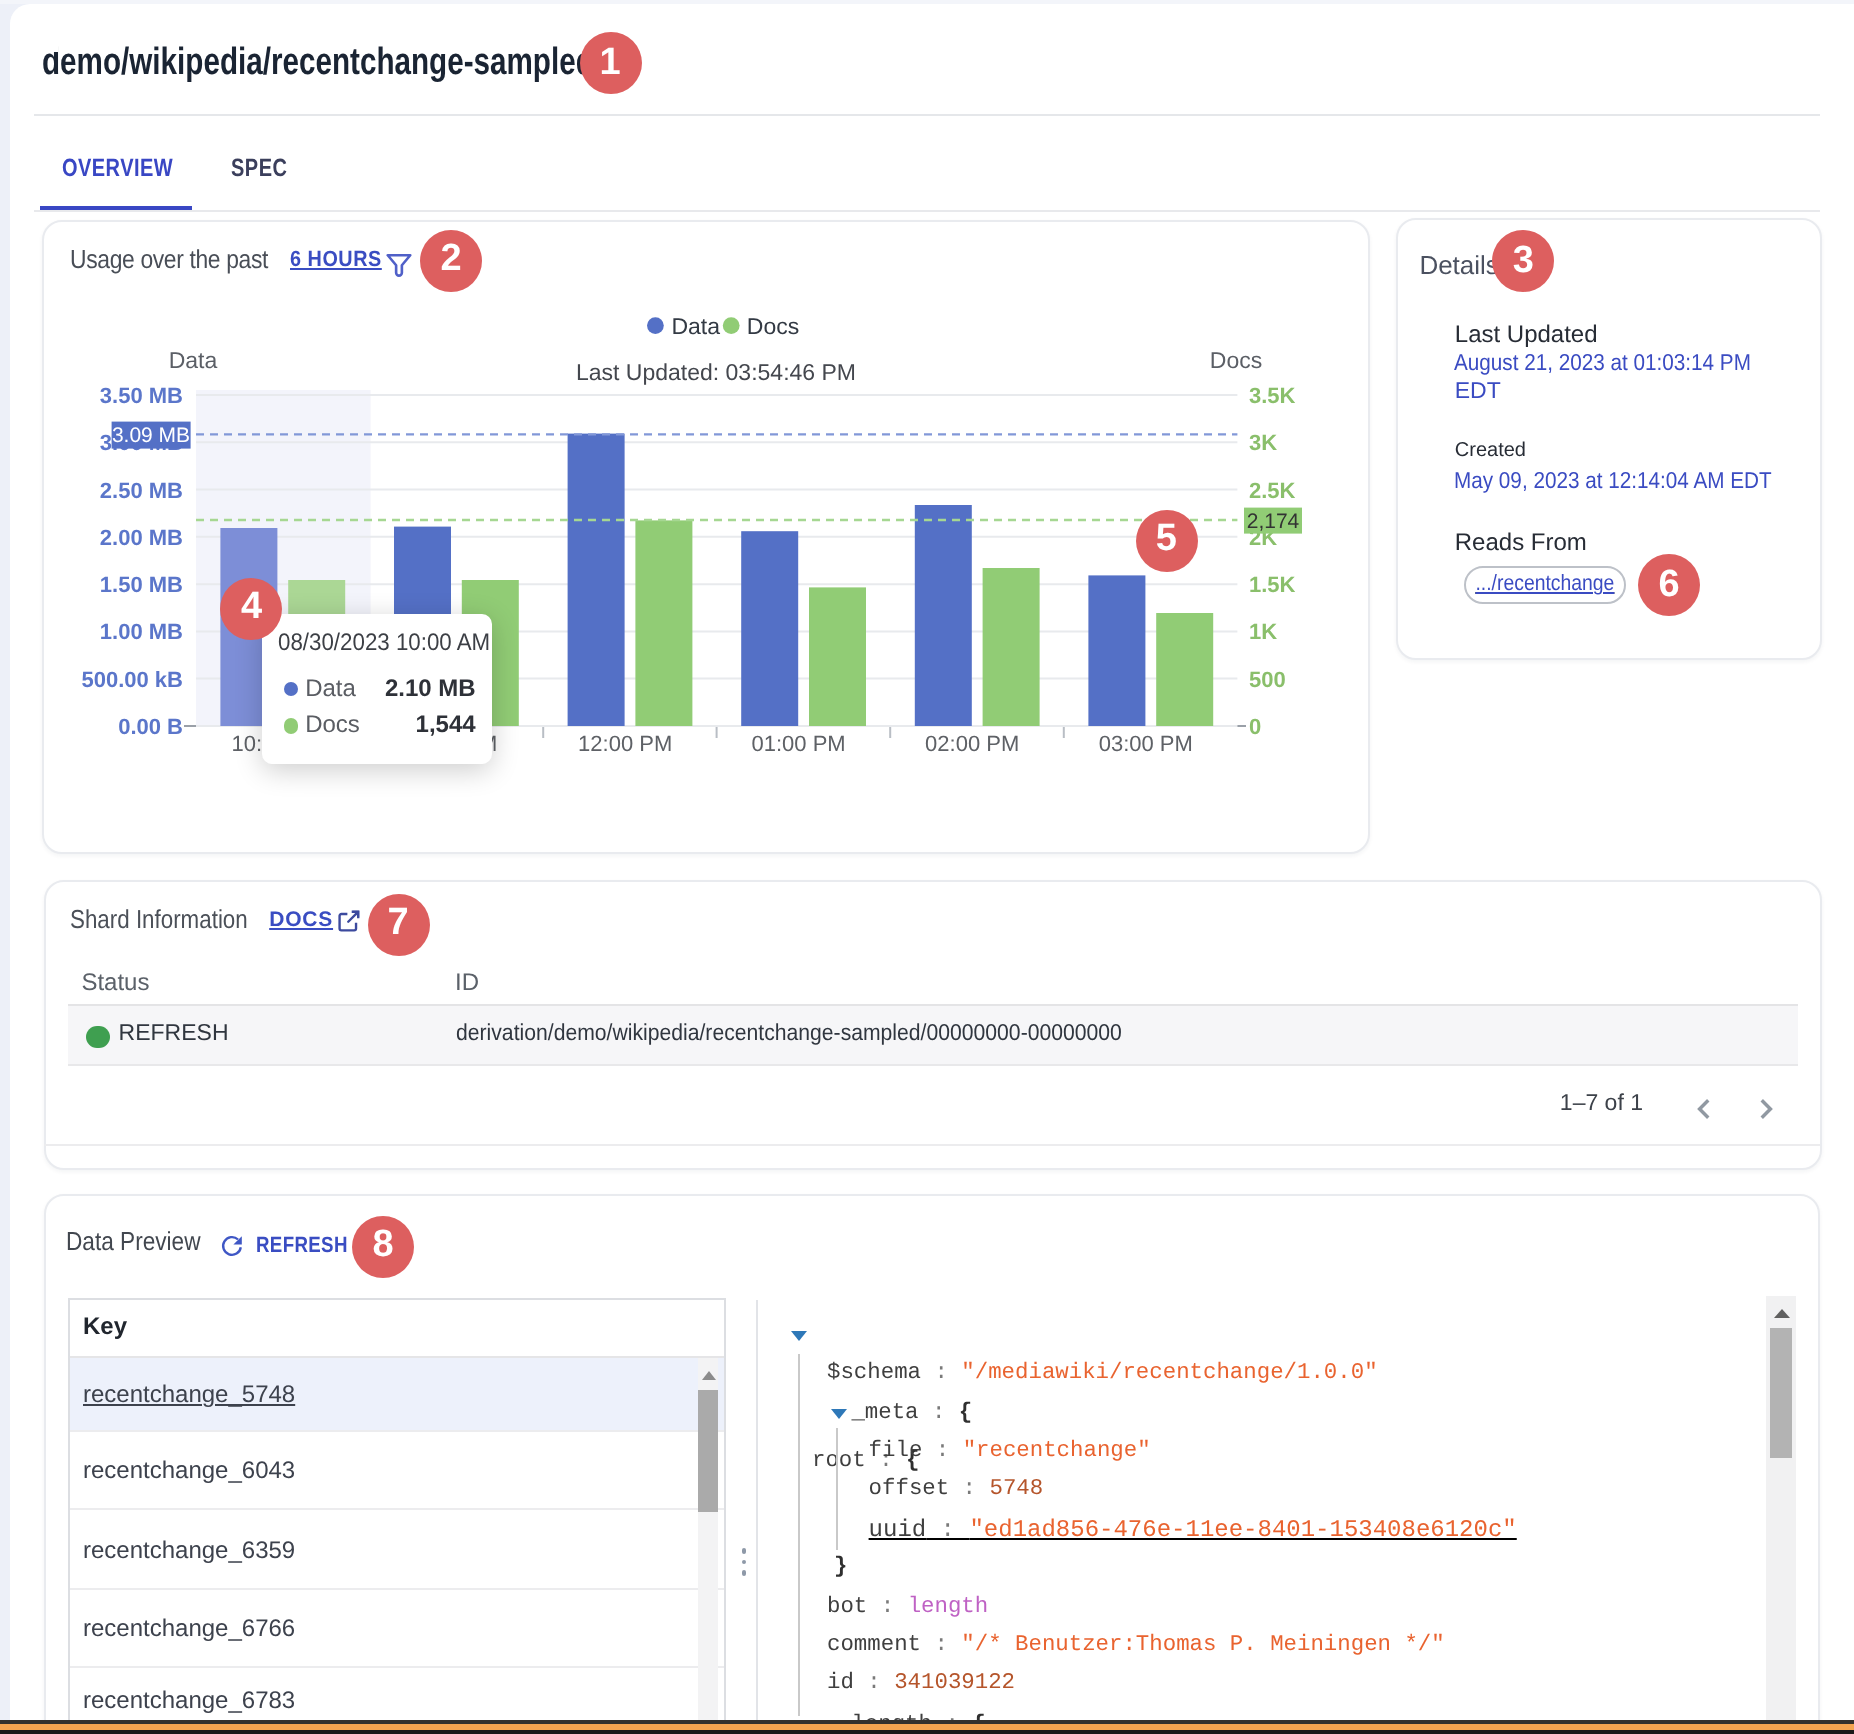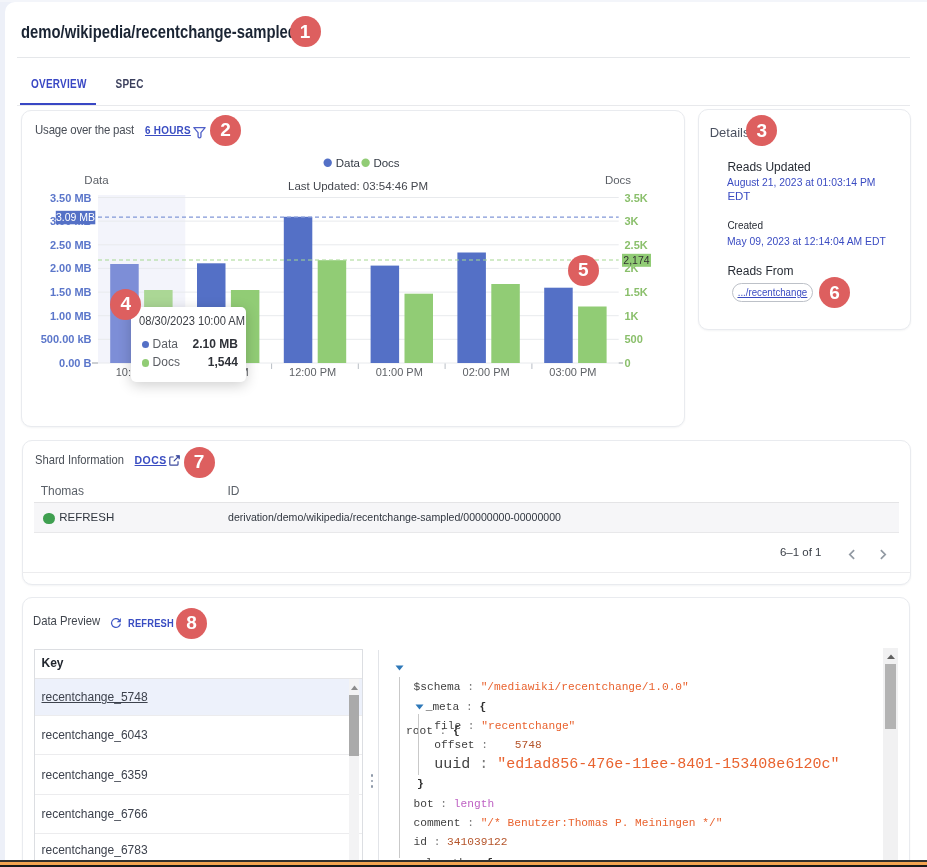--- a/index.html
+++ b/index.html
@@ -86,45 +86,45 @@
   </svg>
 <div style="position:absolute;left:131px;top:307px;width:115px;height:75px;background:#fff;border-radius:5px;box-shadow:0 3px 14px rgba(0,0,0,0.20);z-index:20;"></div>
 <div style="position:absolute;top:314.8px;font-size:12px;line-height:12px;color:#3c3f45;white-space:nowrap;left:138.8px;transform:scaleX(0.93);transform-origin:left top;z-index:21;">08/30/2023 10:00 AM</div>
 <div style="position:absolute;left:141.9px;top:340.7px;width:7.4px;height:7.4px;border-radius:50%;background:#5470c6;z-index:21;"></div>
 <div style="position:absolute;top:337.8px;font-size:12px;line-height:12px;color:#5a5d63;white-space:nowrap;left:152.6px;z-index:21;">Data</div>
 <div style="position:absolute;top:337.8px;font-size:12px;line-height:12px;color:#2e3138;white-space:nowrap;right:689.2px;font-weight:700;z-index:21;">2.10 MB</div>
 <div style="position:absolute;left:141.9px;top:359.2px;width:7.4px;height:7.4px;border-radius:50%;background:#91cc75;z-index:21;"></div>
 <div style="position:absolute;top:356.3px;font-size:12px;line-height:12px;color:#5a5d63;white-space:nowrap;left:152.6px;z-index:21;">Docs</div>
 <div style="position:absolute;top:356.3px;font-size:12px;line-height:12px;color:#2e3138;white-space:nowrap;right:689.2px;font-weight:700;z-index:21;">1,544</div>
 <div style="position:absolute;top:125.8px;font-size:13px;line-height:13px;color:#4b5160;white-space:nowrap;left:709.7px;">Details</div>
-<div style="position:absolute;top:161.3px;font-size:12px;line-height:12px;color:#272c35;white-space:nowrap;left:727.4px;">Reads Updated</div>
+<div style="position:absolute;top:161.3px;font-size:12px;line-height:12px;color:#272c35;white-space:nowrap;left:727.4px;">Last Updated</div>
 <div style="position:absolute;top:176.9px;font-size:11.5px;line-height:11.5px;color:#3a4bc2;white-space:nowrap;left:727.4px;transform:scaleX(0.9);transform-origin:left top;">August 21, 2023 at 01:03:14 PM</div>
 <div style="position:absolute;top:190.6px;font-size:11.5px;line-height:11.5px;color:#3a4bc2;white-space:nowrap;left:727.4px;">EDT</div>
 <div style="position:absolute;top:219.8px;font-size:10px;line-height:12px;color:#272c35;white-space:nowrap;left:727.4px;">Created</div>
 <div style="position:absolute;top:236.2px;font-size:11.5px;line-height:11.5px;color:#3a4bc2;white-space:nowrap;left:727.4px;transform:scaleX(0.9);transform-origin:left top;">May 09, 2023 at 12:14:04 AM EDT</div>
 <div style="position:absolute;top:265.3px;font-size:12px;line-height:12px;color:#272c35;white-space:nowrap;left:727.4px;">Reads From</div>
 <div style="position:absolute;left:731.7px;top:283px;width:81.6px;height:18.5px;border:1px solid #bdc1c8;border-radius:9.5px;display:flex;align-items:center;justify-content:center;text-decoration:underline;">
     <span style="font-size:11px;color:#3a4bc2;text-decoration:underline;transform:scaleX(0.88);white-space:nowrap;">.../recentchange</span>
   </div>
 <div style="position:absolute;top:452.5px;font-size:13px;line-height:13px;color:#4b5058;white-space:nowrap;left:35.1px;transform:scaleX(0.86);transform-origin:left top;">Shard Information</div>
 <div style="position:absolute;top:454.6px;font-size:10.5px;line-height:10.5px;color:#3a4dc2;white-space:nowrap;left:134.6px;font-weight:700;letter-spacing:0.4px;"><span style="text-decoration:underline;">DOCS</span></div>
 <svg style="position:absolute;left:167.5px;top:454px;" width="13" height="13" viewBox="0 0 24 24" fill="none" stroke="#3c4a9e" stroke-width="2.2">
     <path d="M18.5 13.5V19a1.7 1.7 0 0 1-1.7 1.7H5A1.7 1.7 0 0 1 3.3 19V7.2A1.7 1.7 0 0 1 5 5.5h5.5"></path>
     <path d="M14.5 3.5h6v6"></path>
     <path d="M19 5 L11.3 12.7" stroke-linecap="round"></path>
     <polygon points="15.2,2.6 21.4,2.6 21.4,8.8" fill="#3c4a9e" stroke="none"></polygon>
   </svg>
-<div style="position:absolute;top:485.3px;font-size:12px;line-height:12px;color:#5b6169;white-space:nowrap;left:40.7px;">Thomas</div>
+<div style="position:absolute;top:485.3px;font-size:12px;line-height:12px;color:#5b6169;white-space:nowrap;left:40.7px;">Status</div>
 <div style="position:absolute;top:485.3px;font-size:12px;line-height:12px;color:#5b6169;white-space:nowrap;left:227.5px;">ID</div>
 <div style="position:absolute;left:33.8px;top:502.3px;width:864.8px;height:1px;background:#e4e4e6;"></div>
 <div style="position:absolute;left:33.8px;top:503.3px;width:864.8px;height:29.5px;background:#f6f6f8;border-bottom:1px solid #e8e8ea;"></div>
 <div style="position:absolute;left:43.2px;top:512.5px;width:11.6px;height:11.6px;border-radius:50%;background:#3f9f50;"></div>
 <div style="position:absolute;top:512.3px;font-size:11.5px;line-height:11.5px;color:#30363f;white-space:nowrap;left:59.3px;">REFRESH</div>
 <div style="position:absolute;top:512.3px;font-size:11.5px;line-height:11.5px;color:#30363f;white-space:nowrap;left:227.5px;transform:scaleX(0.92);transform-origin:left top;">derivation/demo/wikipedia/recentchange-sampled/00000000-00000000</div>
-<div style="position:absolute;top:547.3px;font-size:11.5px;line-height:11.5px;color:#3c4149;white-space:nowrap;right:105.5px;">6–1 of 1</div>
+<div style="position:absolute;top:547.3px;font-size:11.5px;line-height:11.5px;color:#3c4149;white-space:nowrap;right:105.5px;">1–7 of 1</div>
 <svg style="position:absolute;left:846px;top:547.5px;" width="13" height="13" viewBox="0 0 12 12" fill="none" stroke="#9199a2" stroke-width="1.6">
     <path d="M7.5 2 L3.5 6 L7.5 10"></path>
   </svg>
 <svg style="position:absolute;left:876px;top:547.5px;" width="13" height="13" viewBox="0 0 12 12" fill="none" stroke="#9199a2" stroke-width="1.6">
     <path d="M4.5 2 L8.5 6 L4.5 10"></path>
   </svg>
 <div style="position:absolute;left:22px;top:571.8px;width:888px;height:1px;background:#ececee;"></div>
 <div style="position:absolute;top:614.3px;font-size:13px;line-height:13px;color:#42474f;white-space:nowrap;left:33.4px;transform:scaleX(0.87);transform-origin:left top;">Data Preview</div>
 <svg style="position:absolute;left:109px;top:616px;" width="14" height="14" viewBox="0 0 24 24">
     <path d="M17.18 6.44 A7.6 7.6 0 1 0 19.52 13.06" stroke="#3f57c5" stroke-width="2" fill="none"></path>
@@ -156,22 +156,22 @@
 <svg style="position:absolute;left:395px;top:664.8px;z-index:9;" width="9" height="6" viewBox="0 0 9 6">
     <polygon points="0.5,0.5 8.5,0.5 4.5,5.5" fill="#2e78b8"></polygon>
   </svg>
 <div style="position:absolute;left:406px;top:694px;font-size:11.2px;line-height:12px;font-family:'Liberation Mono',monospace;white-space:nowrap;z-index:9;margin-top:31px;"><span style="color:#3f3f3f;">root</span><span style="color:#7a7a7a;"> : </span><span style="color:#2f2f2f;font-weight:700;">{</span></div>
 <div style="position:absolute;left:413.5px;top:681.2px;font-size:11.2px;line-height:12px;font-family:'Liberation Mono',monospace;white-space:nowrap;z-index:9;"><span style="color:#3f3f3f;">$schema</span><span style="color:#7a7a7a;"> : </span><span style="color:#e9632f;">"/mediawiki/recentchange/1.0.0"</span></div>
 <svg style="position:absolute;left:415.3px;top:703.6px;z-index:9;" width="9" height="6" viewBox="0 0 9 6">
     <polygon points="0.5,0.5 8.5,0.5 4.5,5.5" fill="#2e78b8"></polygon>
   </svg>
 <div style="position:absolute;left:425.7px;top:700.6px;font-size:11.2px;line-height:12px;font-family:'Liberation Mono',monospace;white-space:nowrap;z-index:9;"><span style="color:#3f3f3f;">_meta</span><span style="color:#7a7a7a;"> : </span><span style="color:#2f2f2f;font-weight:700;">{</span></div>
 <div style="position:absolute;left:434.3px;top:720.0px;font-size:11.2px;line-height:12px;font-family:'Liberation Mono',monospace;white-space:nowrap;z-index:9;"><span style="color:#3f3f3f;">file</span><span style="color:#7a7a7a;"> : </span><span style="color:#e9632f;">"recentchange"</span></div>
-<div style="position:absolute;left:434.3px;top:739.4px;font-size:11.2px;line-height:12px;font-family:'Liberation Mono',monospace;white-space:nowrap;z-index:9;"><span style="color:#3f3f3f;">offset</span><span style="color:#7a7a7a;"> : </span><span style="color:#b5552b;margin-left:20px;">5748</span></div>
-<div style="position:absolute;left:434.3px;top:758.8px;font-size:15px;line-height:12px;font-family:'Liberation Mono',monospace;white-space:nowrap;z-index:9;"><span style="color:#3f3f3f;">uuid</span><span style="color:#7a7a7a;"> : </span><span style="color:#e9632f;">"ed1ad856-476e-11ee-8401-153408e6120c"</span></div>
+<div style="position:absolute;left:434.3px;top:739.4px;font-size:11.2px;line-height:12px;font-family:'Liberation Mono',monospace;white-space:nowrap;z-index:9;"><span style="color:#3f3f3f;">offset</span><span style="color:#7a7a7a;"> : </span><span style="color:#b5552b;">5748</span></div>
+<div style="position:absolute;left:434.3px;top:758.8px;font-size:12px;line-height:12px;font-family:'Liberation Mono',monospace;white-space:nowrap;z-index:9;text-decoration:underline;"><span style="color:#3f3f3f;">uuid</span><span style="color:#7a7a7a;"> : </span><span style="color:#e9632f;">"ed1ad856-476e-11ee-8401-153408e6120c"</span></div>
 <div style="position:absolute;left:417px;top:778.2px;font-size:11.2px;line-height:12px;font-family:'Liberation Mono',monospace;white-space:nowrap;z-index:9;"><span style="color:#2f2f2f;font-weight:700;">}</span></div>
 <div style="position:absolute;left:413.5px;top:797.6px;font-size:11.2px;line-height:12px;font-family:'Liberation Mono',monospace;white-space:nowrap;z-index:9;"><span style="color:#3f3f3f;">bot</span><span style="color:#7a7a7a;"> : </span><span style="color:#bf62c4;">length</span></div>
 <div style="position:absolute;left:413.5px;top:817.0px;font-size:11.2px;line-height:12px;font-family:'Liberation Mono',monospace;white-space:nowrap;z-index:9;"><span style="color:#3f3f3f;">comment</span><span style="color:#7a7a7a;"> : </span><span style="color:#e9632f;">"/* Benutzer:Thomas P. Meiningen */"</span></div>
 <div style="position:absolute;left:413.5px;top:836.4px;font-size:11.2px;line-height:12px;font-family:'Liberation Mono',monospace;white-space:nowrap;z-index:9;"><span style="color:#3f3f3f;">id</span><span style="color:#7a7a7a;"> : </span><span style="color:#b5552b;">341039122</span></div>
 <svg style="position:absolute;left:415.3px;top:860.3px;z-index:9;" width="9" height="6" viewBox="0 0 9 6">
     <polygon points="0.5,0.5 8.5,0.5 4.5,5.5" fill="#2e78b8"></polygon>
   </svg>
 <div style="position:absolute;left:425.7px;top:857.3px;font-size:11.2px;line-height:12px;font-family:'Liberation Mono',monospace;white-space:nowrap;z-index:9;"><span style="color:#3f3f3f;">length</span><span style="color:#7a7a7a;"> : </span><span style="color:#2f2f2f;font-weight:700;">{</span></div>
 <div style="position:absolute;left:398.5px;top:677px;width:1px;height:181px;background:#c9c9c9;z-index:9;"></div>
 <div style="position:absolute;left:418.4px;top:714px;width:1px;height:60.6px;background:#c9c9c9;z-index:9;"></div>

